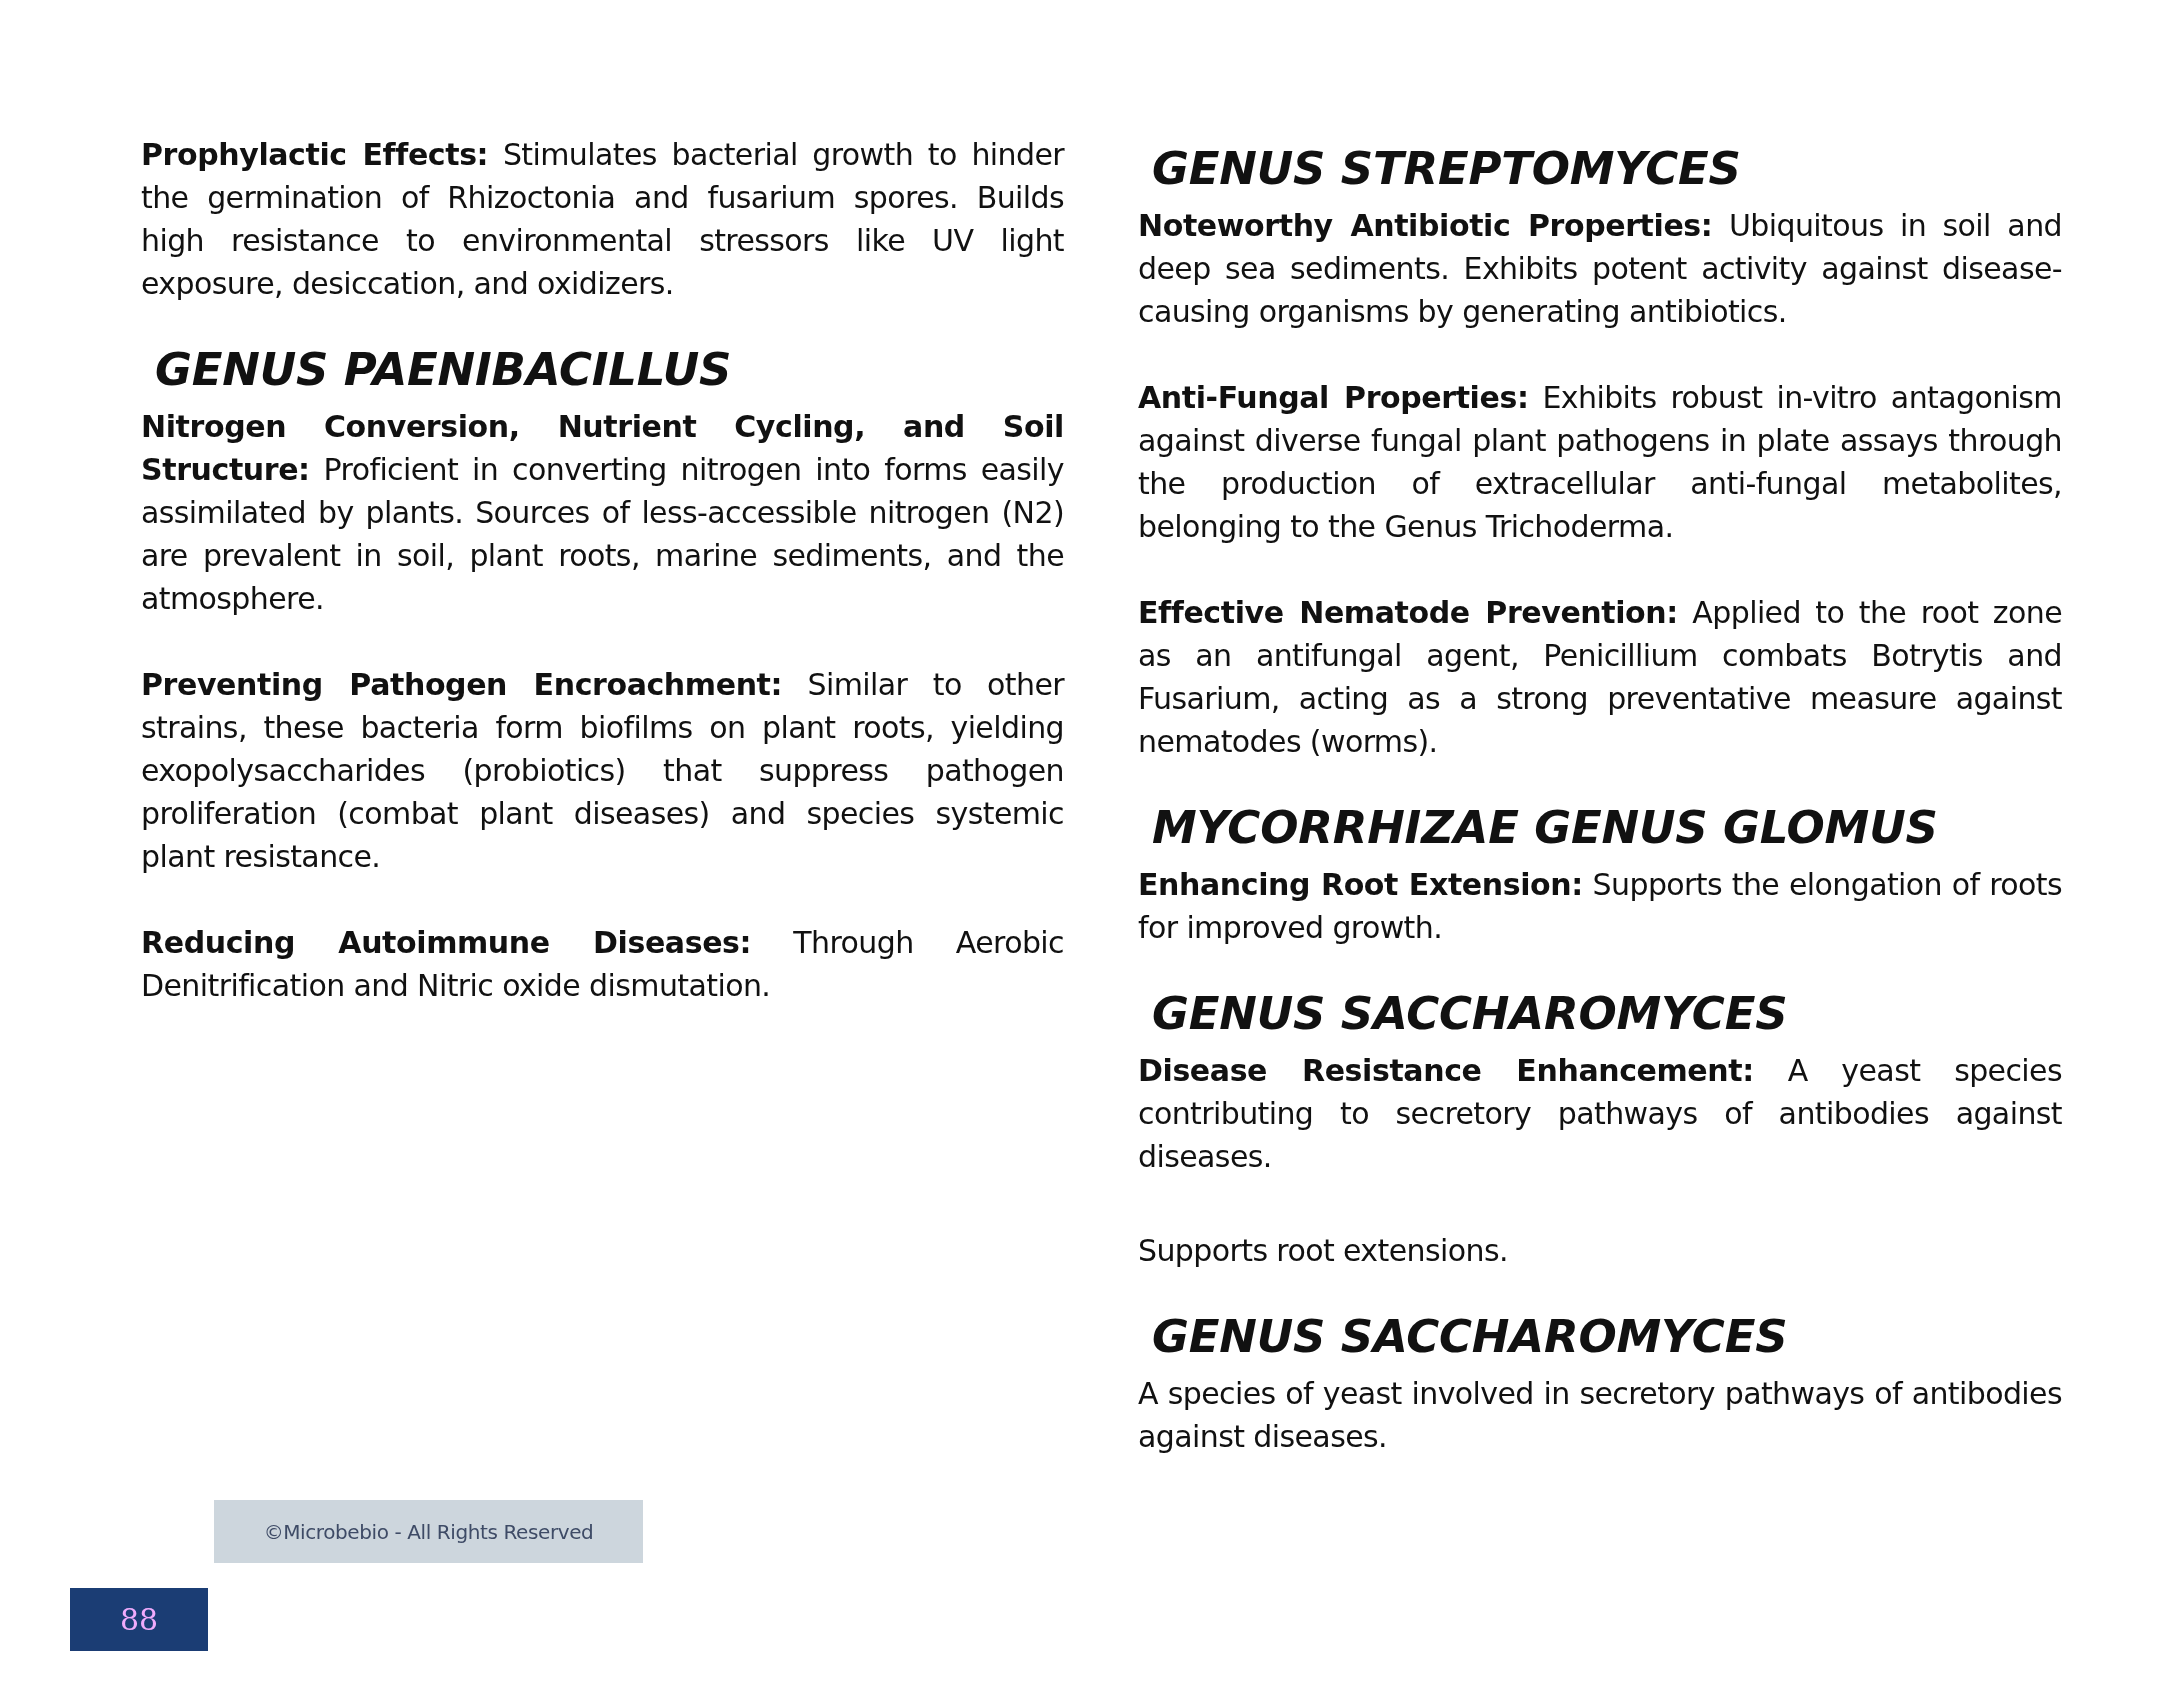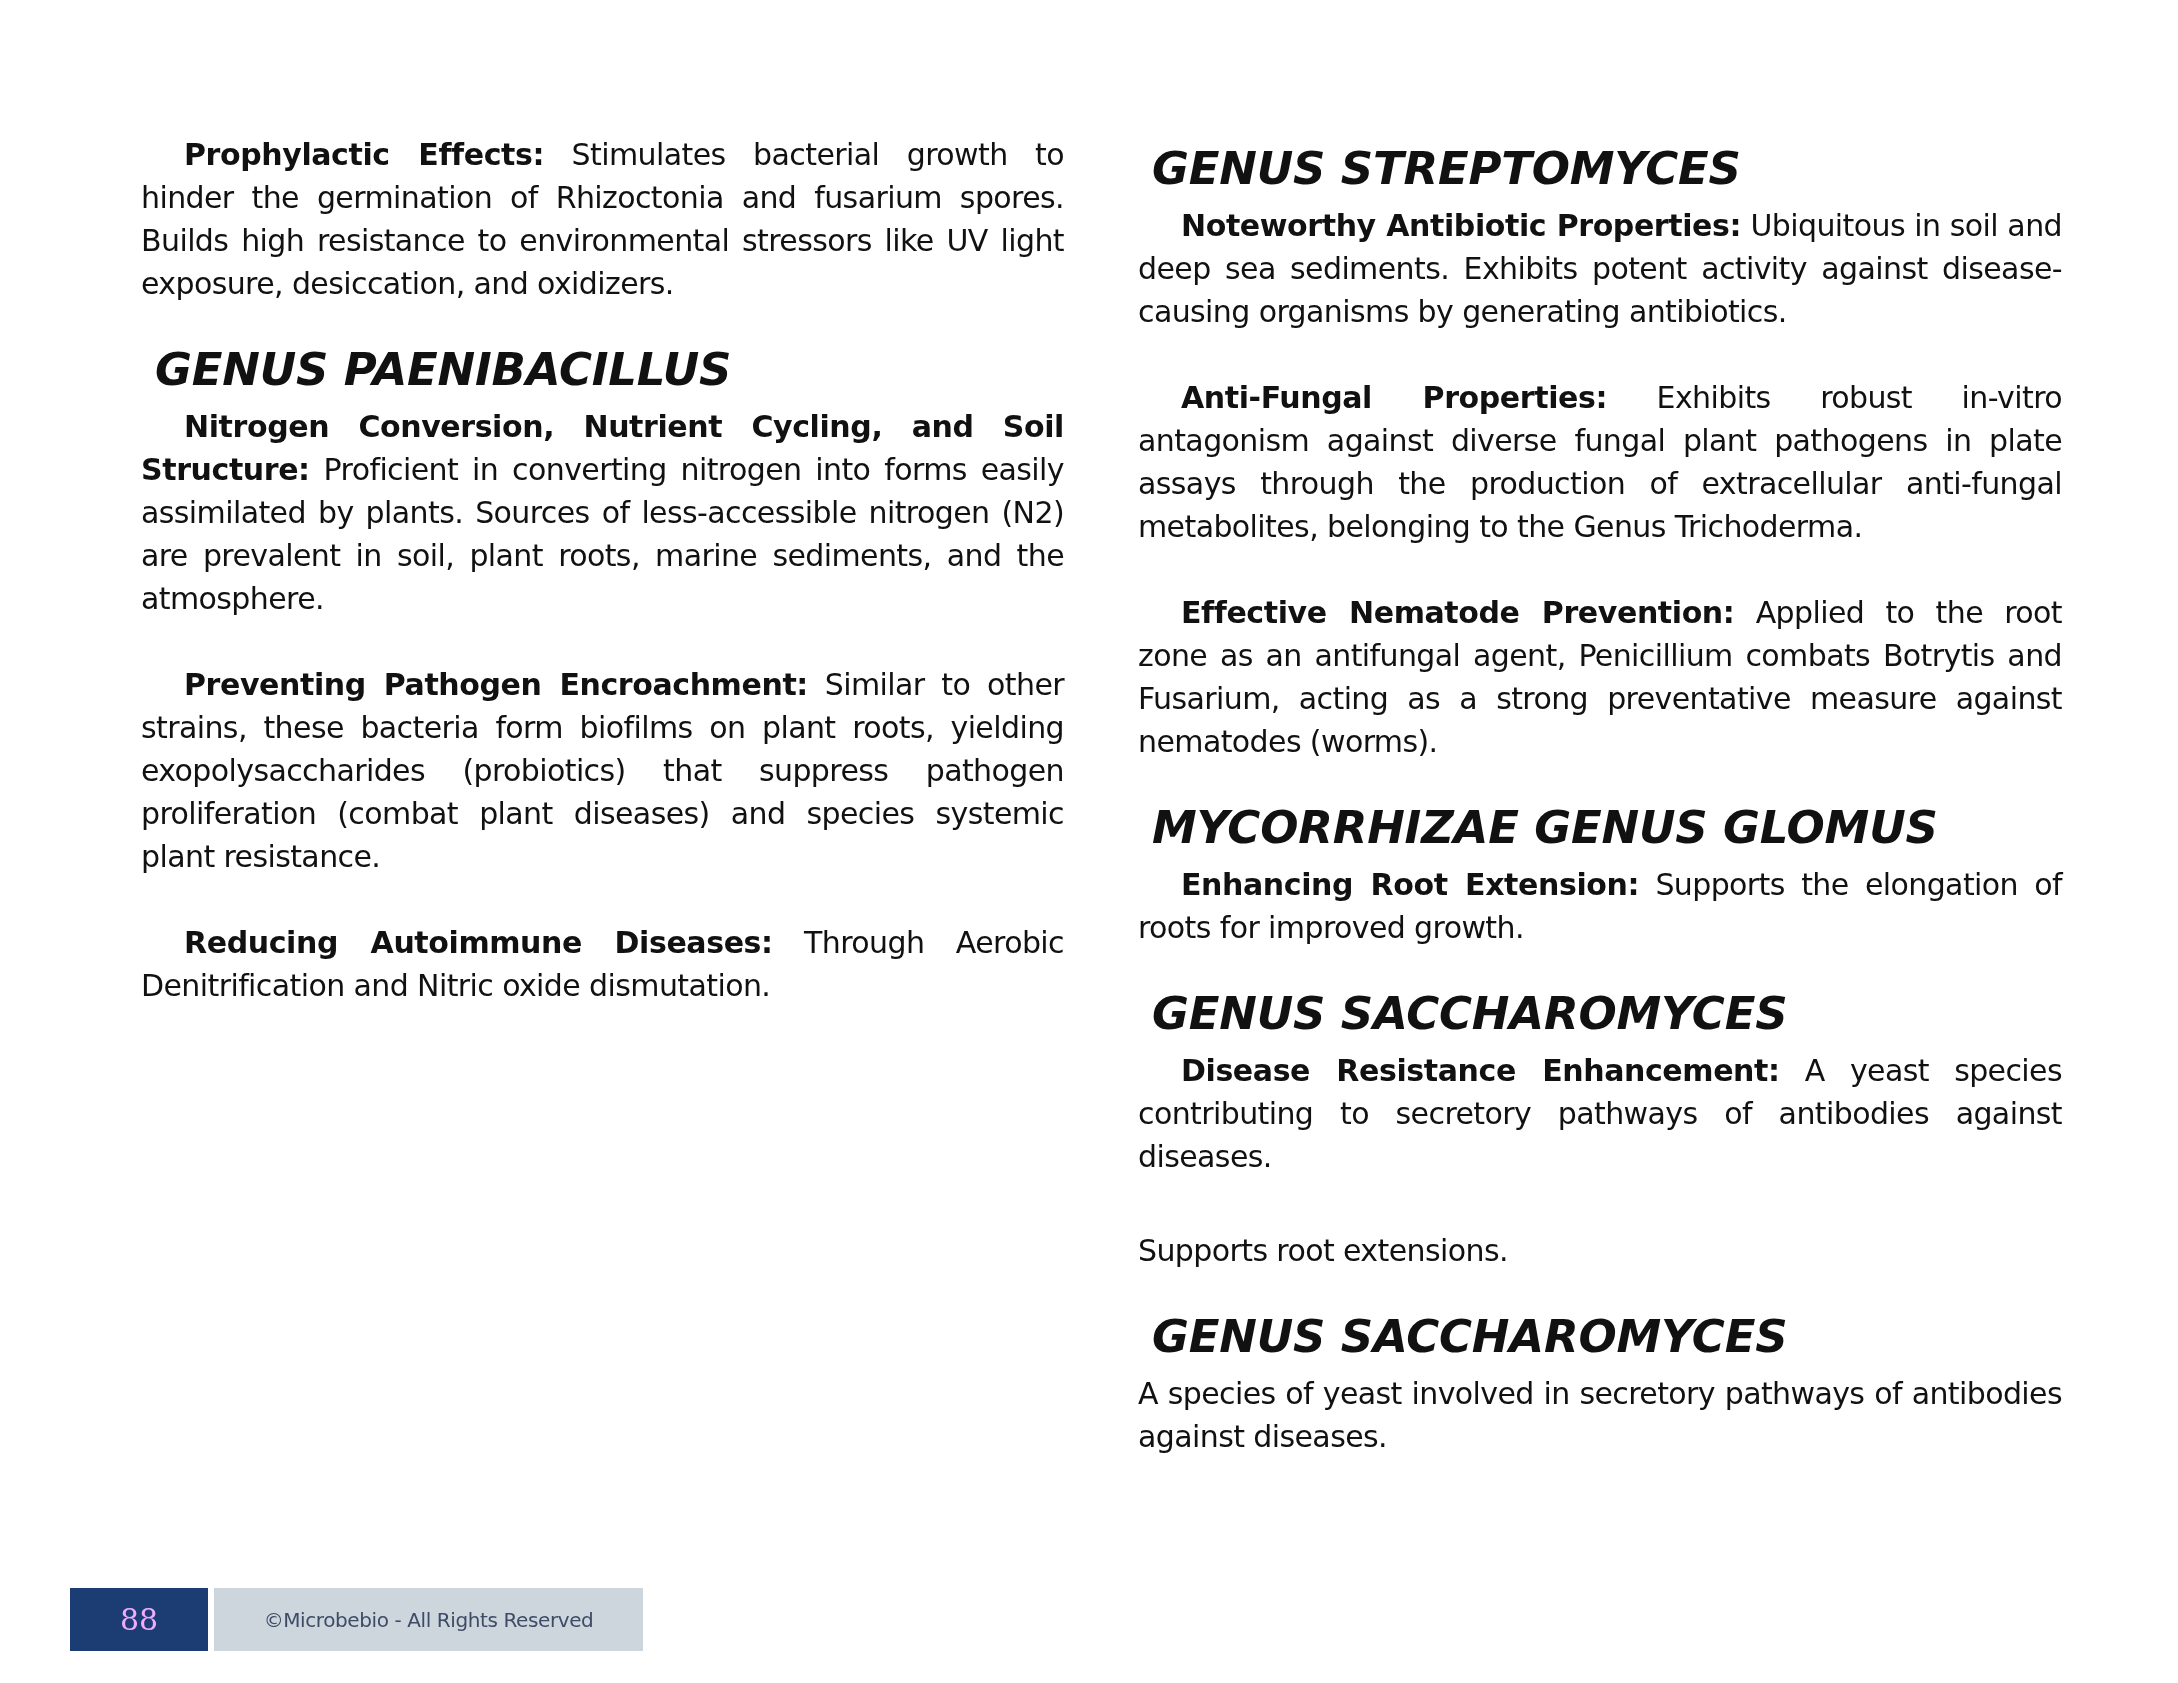--- a/index.html
+++ b/index.html
@@ -11,32 +11,32 @@
       font-family: "DejaVu Sans", sans-serif;
       font-size: 30px;
       line-height: 43px;
       color: #111;
       letter-spacing: -0.6px;
     }
     .col-left { left: 141px; width: 923px; }
     .col-right { left: 1138px; width: 924px; }
     .block { margin: 0 0 43px 0; }
     .para { text-align: justify; margin: 0; }
-    .lbl { font-weight: bold; letter-spacing: -0.4px; margin-left: 43px; }
+    .lbl { font-weight: bold; letter-spacing: -0.4px; }
     .heading { font-weight: bold; margin: 14px; letter-spacing: -0.2px; font-style: italic; }
     .gap2 { margin-bottom: 87px; }
     .gap-extra { margin-bottom: 51px; }
     .footer-num {
       position: absolute; left: 70px; top: 1588px; width: 138px; height: 63px;
       background: #1b3d74; color: #f0abfc;
       font-family: "DejaVu Serif", serif; font-size: 30px;
       display: flex; align-items: center; justify-content: center;
     }
     .footer-copy {
-      position: absolute; left: 214px; top: 1588px; width: 429px; height: 63px;
+      position: absolute; left: 214px; top: 1500px; width: 429px; height: 63px;
       background: #cdd6dd; color: #3e4b66;
       font-family: "DejaVu Sans", sans-serif; font-size: 20px; letter-spacing: -0.4px;
       display: flex; align-items: center; justify-content: center;
     }
   </style>
 </head>
 <body>
 
 <div class="page">
 

